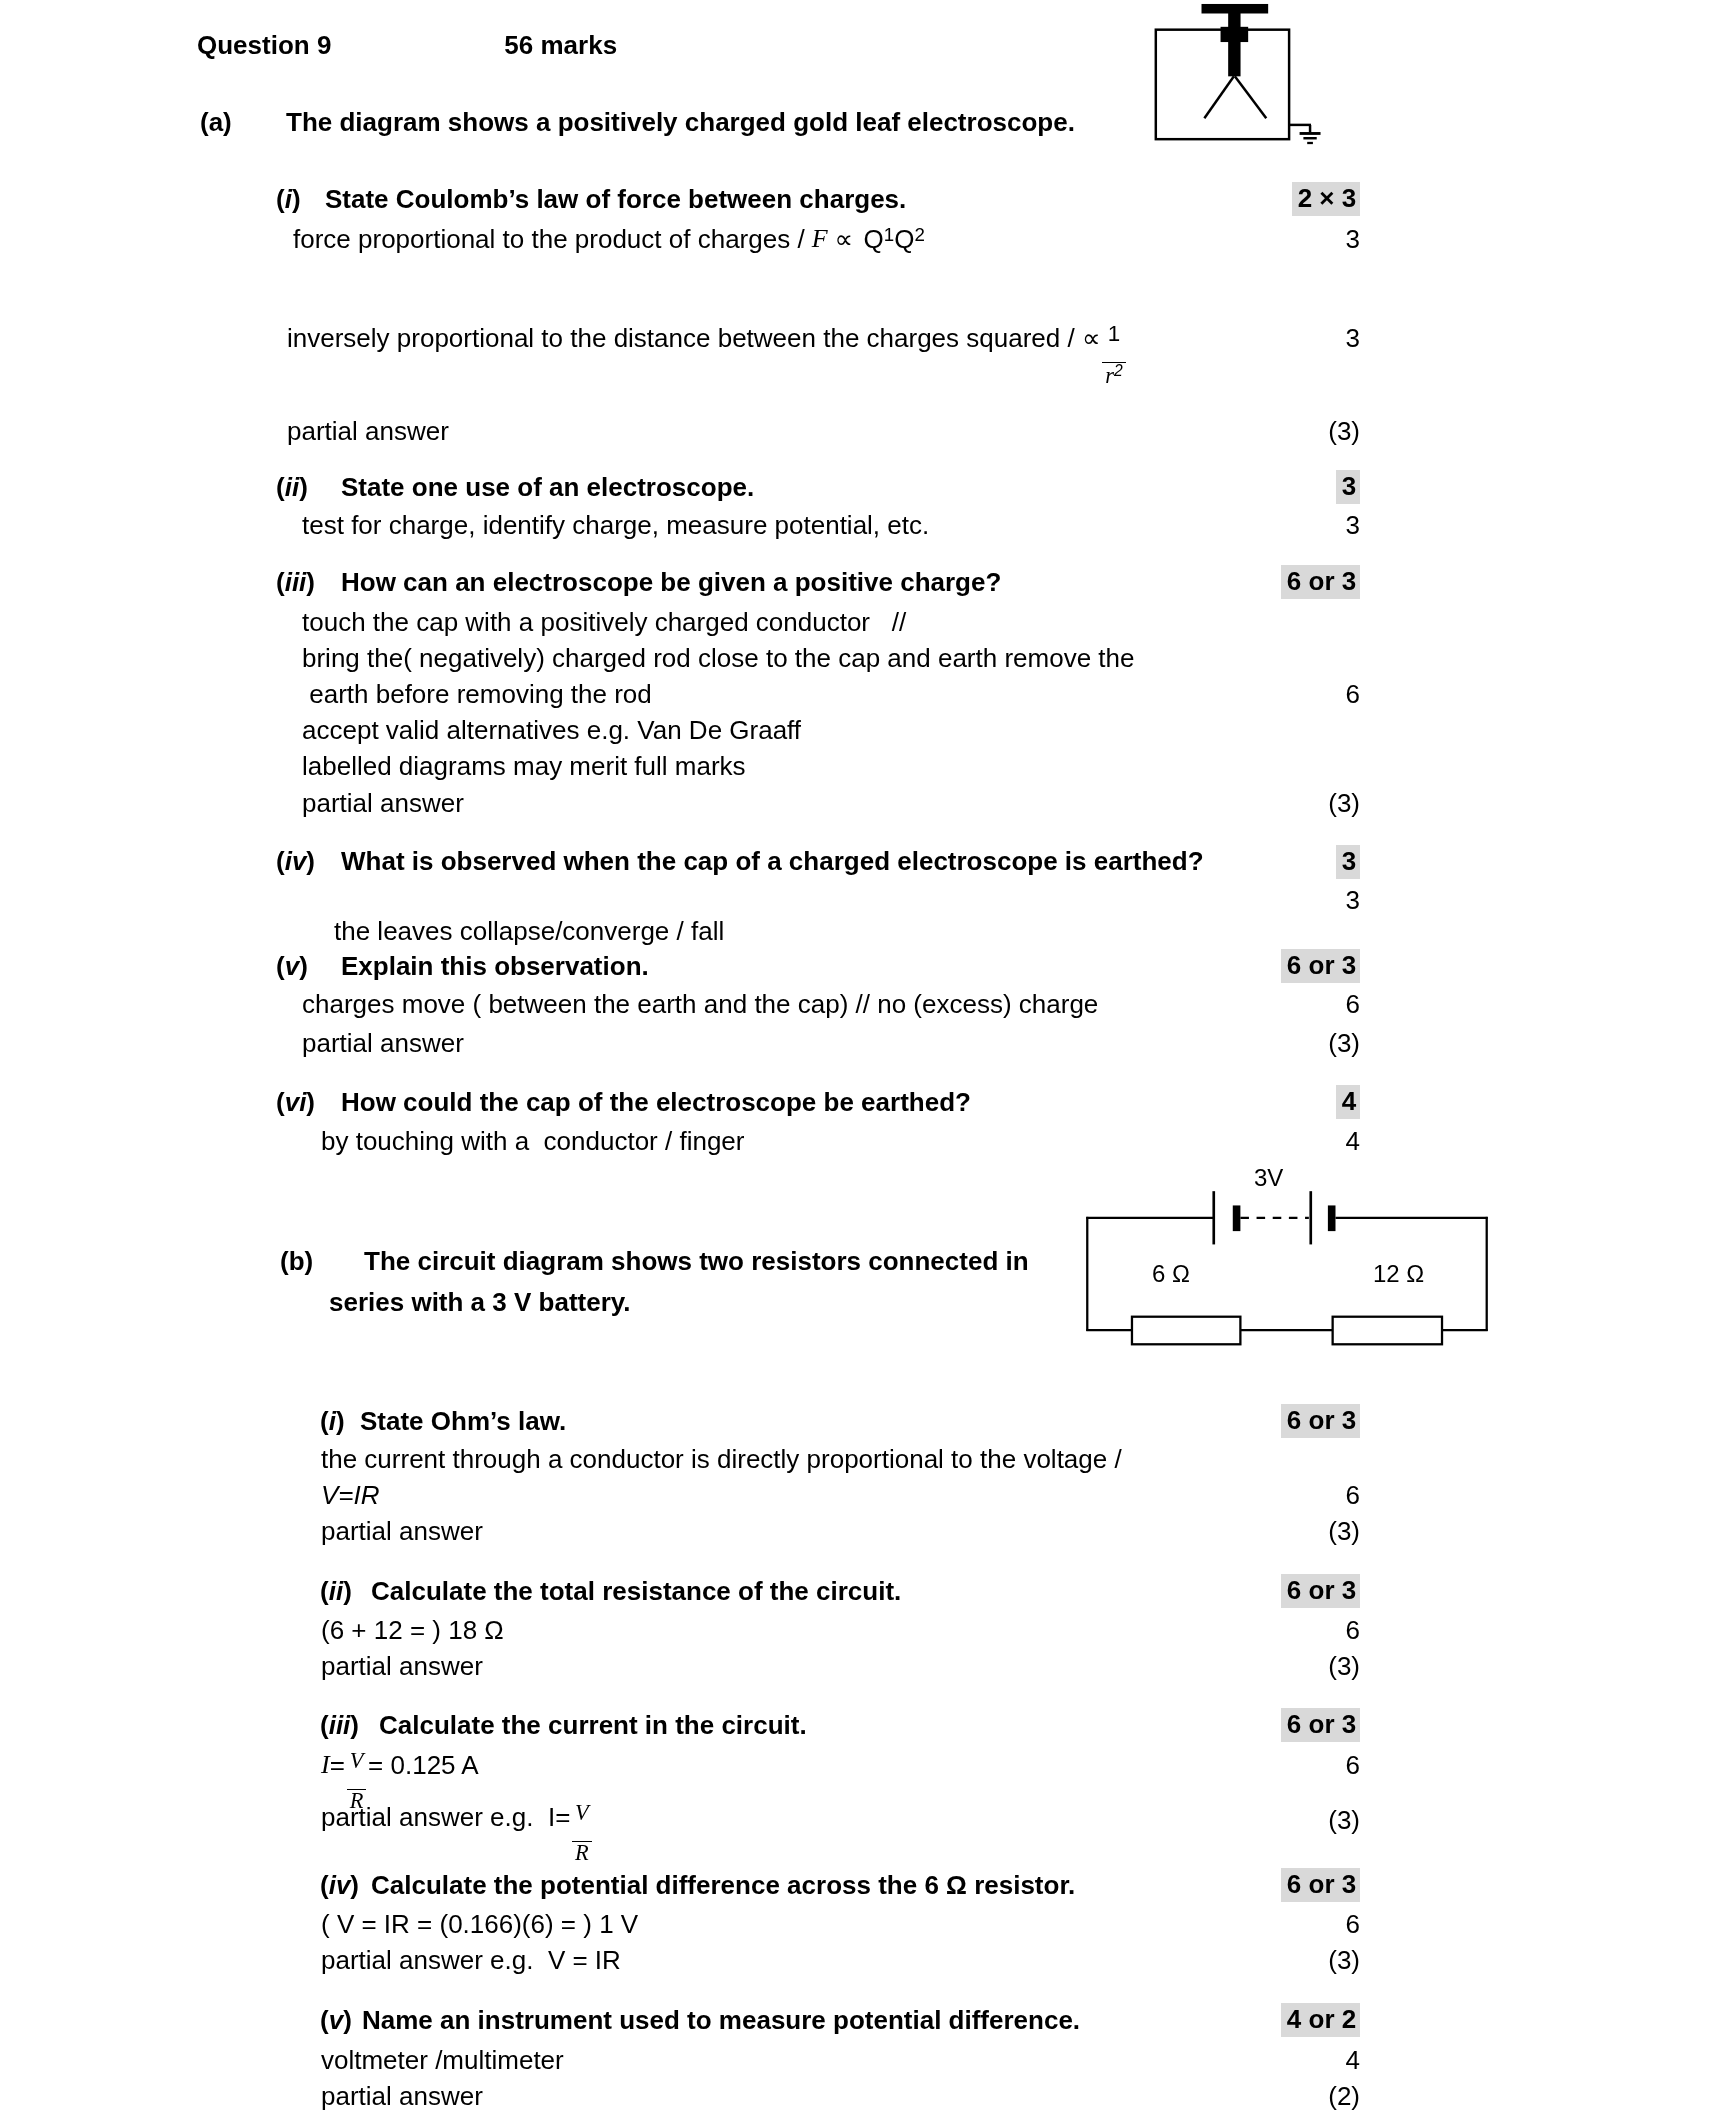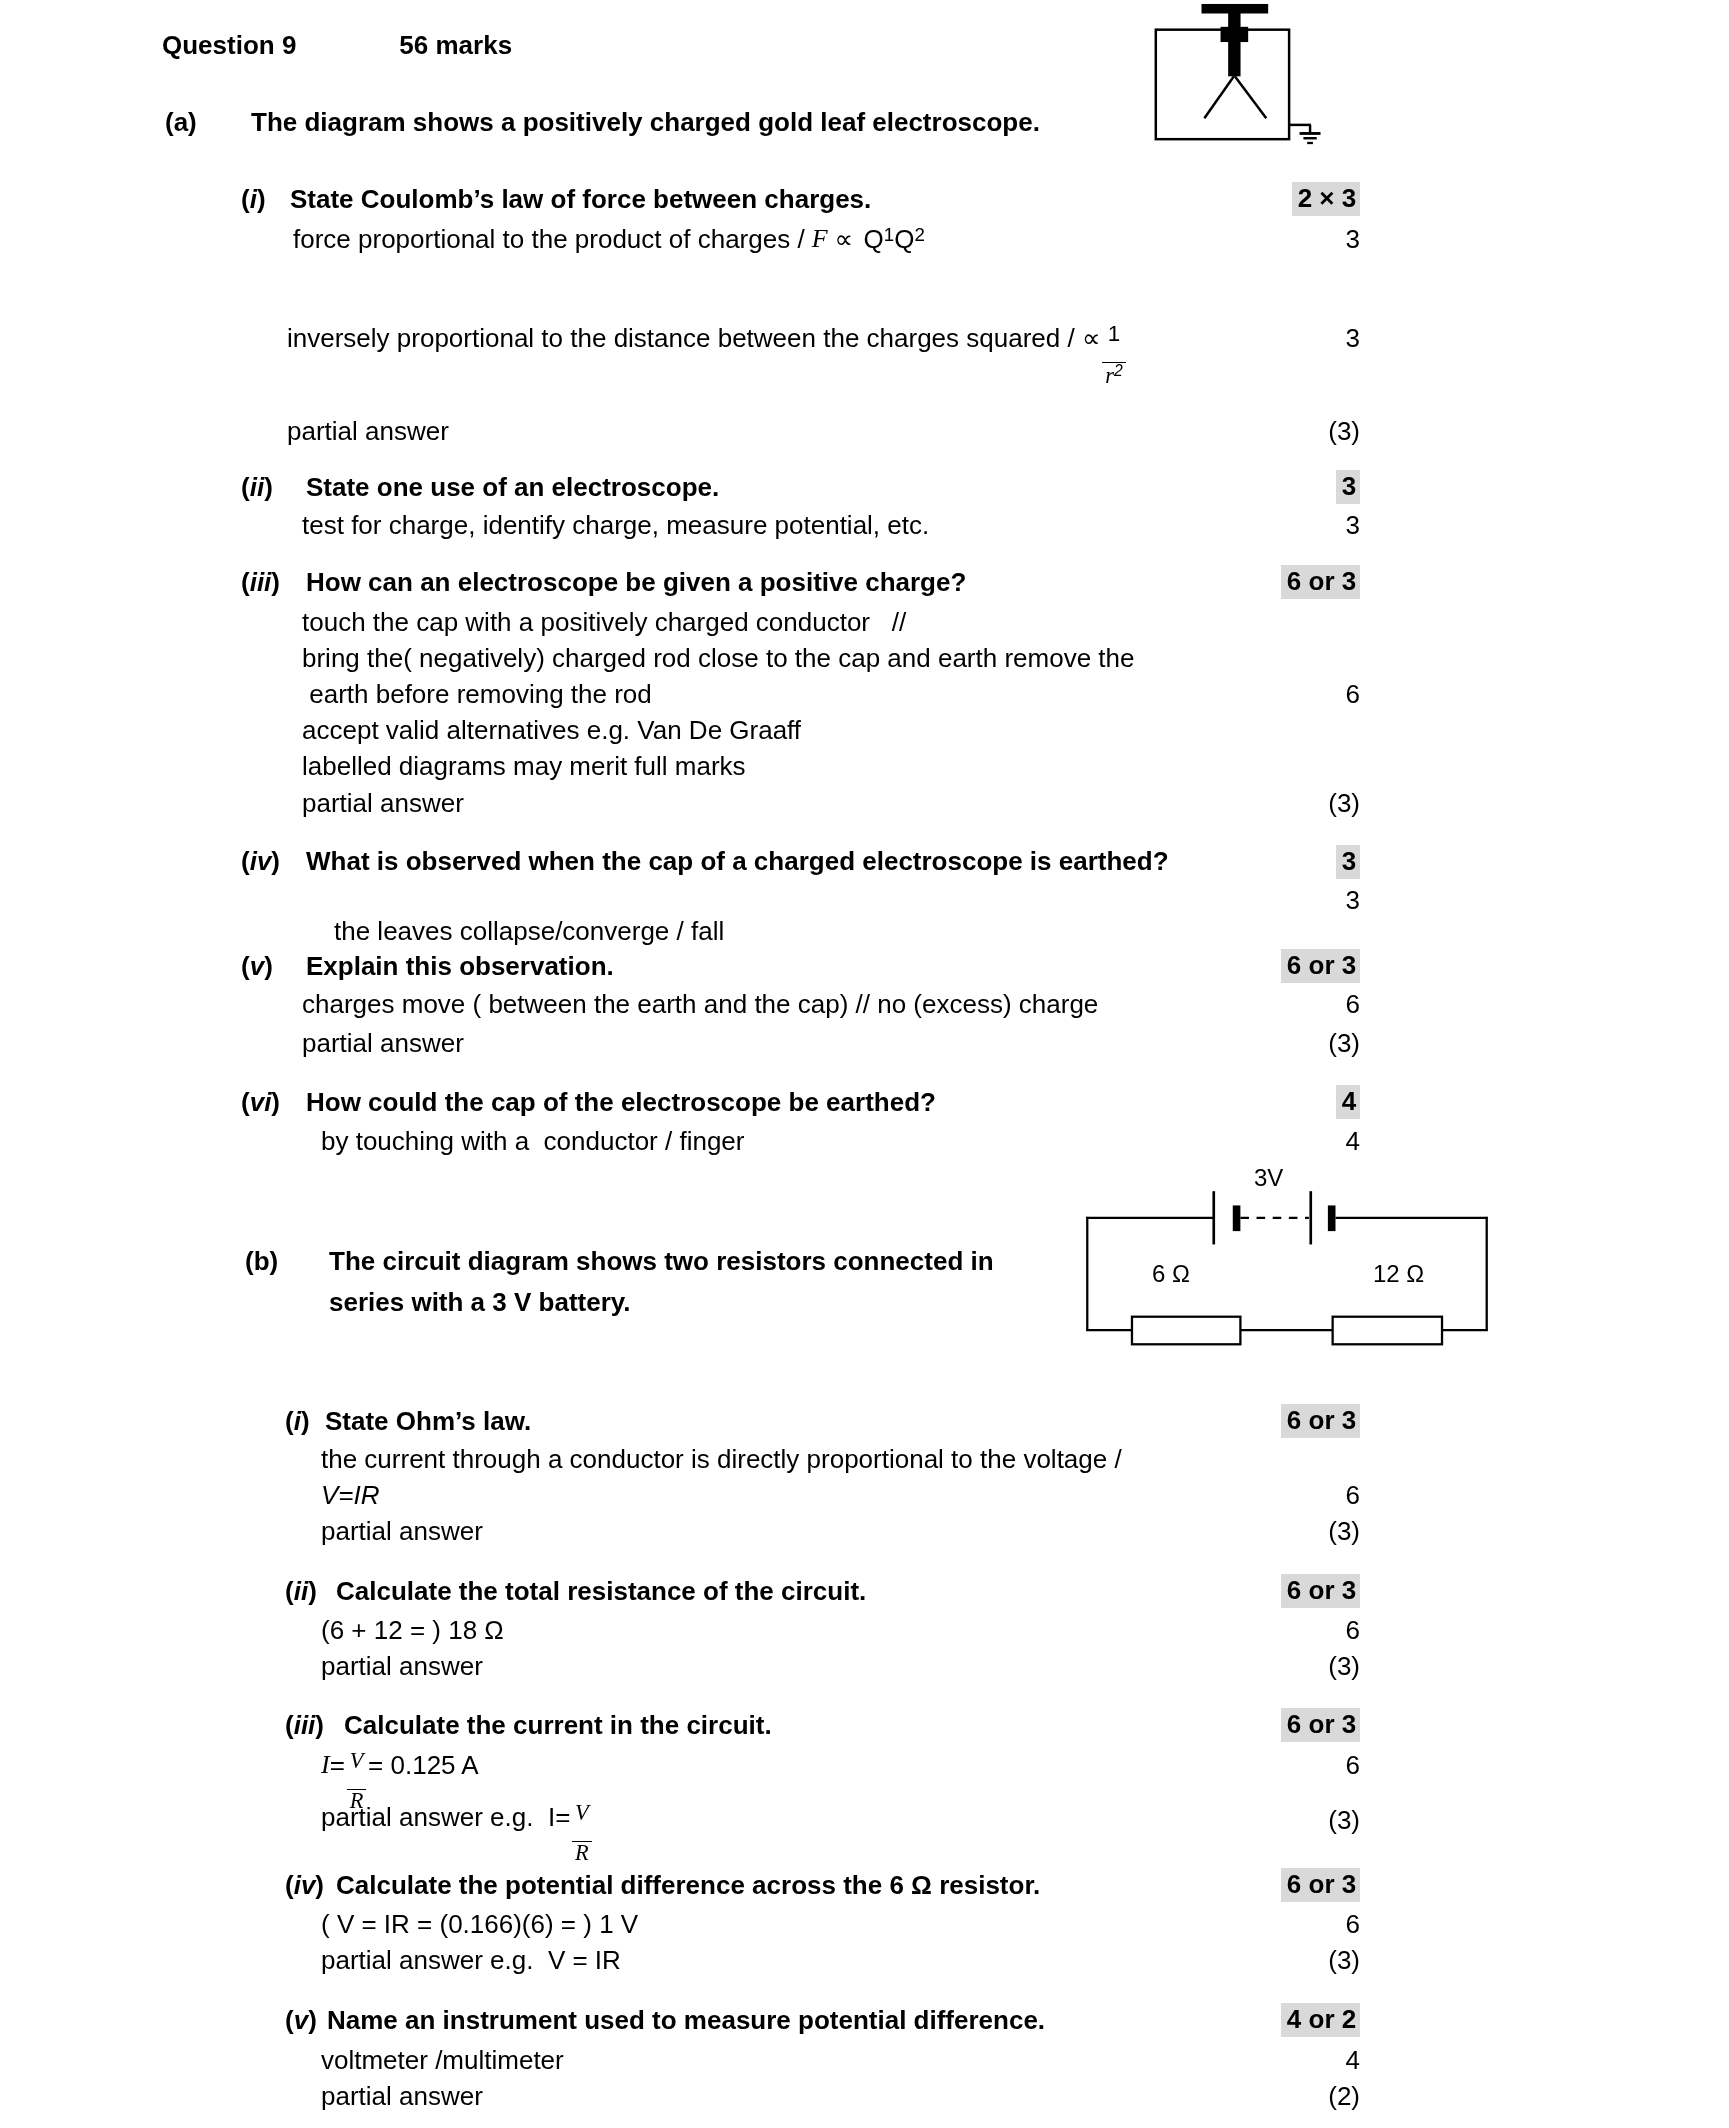--- a/index.html
+++ b/index.html
@@ -22,20 +22,21 @@
   
   .row {
     position: absolute;
     display: flex;
     align-items: flex-start;
     line-height: 1.18;
   }
   .label {
     flex: 0 0 auto;
     white-space: pre;
+    margin-left: 35px;
   }
   .txt {
     flex: 0 1 auto;
     white-space: pre-wrap;
   }
   .ital   { font-style: italic; }
 
   
   .rn { font-style: italic; }
 

